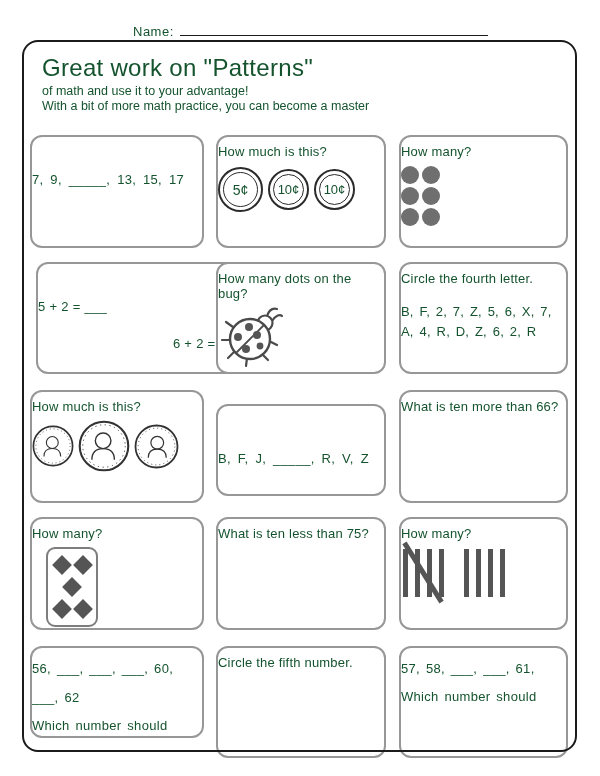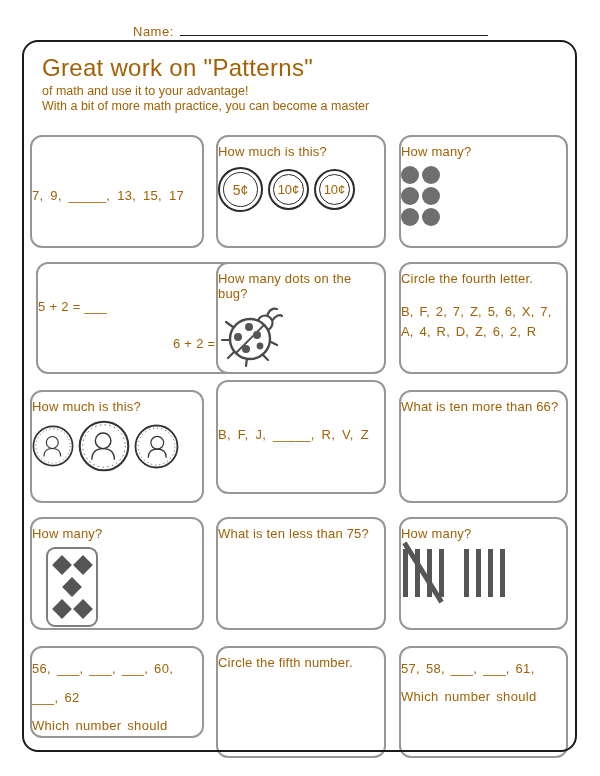--- a/index.html
+++ b/index.html
@@ -1,37 +1,37 @@
 <!DOCTYPE html>
 <html><head>
 <meta charset="utf-8">
 <style>
   html,body{margin:0;padding:0;background:#ffffff;}
   .page{
     position:relative;width:600px;height:776px;background:#fff;
-    font-family:"Liberation Sans",sans-serif;color:#a16207;overflow:hidden;border-radius:15px;
+    font-family:"Liberation Sans",sans-serif;color:#14532d;overflow:hidden;border-radius:15px;
   }
   
   .name-row{position:absolute;top:22px;left:133px;font-size:13px;letter-spacing:.5px;}
   .name-line{display:inline-block;width:308px;height:13px;border-bottom:1.6px solid #1c1c1c;margin-left:6px;vertical-align:baseline;}
   
   .sheet-border{
     position:absolute;left:22px;top:40px;width:551px;height:708px;
     border:2.5px solid #1b1b1b;border-radius:16px;pointer-events:none;z-index:5;
   }
   .title{position:absolute;left:42px;top:54px;font-size:24px;letter-spacing:.3px;z-index:2;}
   .subtitle{position:absolute;left:42px;top:84px;font-size:12.5px;line-height:15px;z-index:2;}
   
   .pbox{
     position:absolute;background:#fff;border:2px solid #979797;border-radius:12px;
     box-sizing:border-box;z-index:1;padding:7px 0;font-size:13px;overflow:hidden;
   }
   .prompt{font-size:13px;letter-spacing:.2px;}
   .seq{margin-top:16px;line-height:1.55;letter-spacing:.2px;word-spacing:2px;}
-  .centered-text{margin-top:44px;letter-spacing:.3px;word-spacing:3px;}
+  .centered-text{margin-top:28px;letter-spacing:.3px;word-spacing:3px;}
   .mid-text{margin-top:38px;letter-spacing:.3px;word-spacing:3px;}
   .eq-line{margin-top:0;letter-spacing:.3px;}
   .eq1{margin-top:28px;}
   .eq2{margin-top:22px;margin-left:16px;text-align:right;}
   .mline{letter-spacing:.3px;word-spacing:2px;}
   .ml1{margin-top:6px;}
   .ml2{margin-top:14px;}
   .ml3{margin-top:13px;}
   
   .coin-row{display:flex;align-items:center;gap:5px;margin-top:8px;}
@@ -156,21 +156,21 @@
         <circle cx="30" cy="30" r="28" fill="#fff" stroke="#333" stroke-width="2.4"></circle>
         <circle cx="30" cy="30" r="24.5" fill="none" stroke="#333" stroke-width="1" stroke-dasharray="1.5 4"></circle>
         <g transform="scale(-1,1) translate(-60,0)">
           <circle cx="29" cy="25" r="8.5" fill="none" stroke="#333" stroke-width="1.6"></circle>
           <path d="M17 45 C17 36 22 33.5 29 33.5 C36 33.5 41 36 41 45" fill="none" stroke="#333" stroke-width="1.6"></path>
         </g>
       </svg>
     </div>
   </div>
 
-  <div class="pbox" style="left:216px;top:380px;width:170px;height:114px;">
+  <div class="pbox" style="left:216px;top:404px;width:170px;height:92px;">
     <div class="mid-text">B,  F,  J,  _____,  R,  V,  Z</div>
   </div>
 
   <div class="pbox" style="left:399px;top:390px;width:169px;height:113px;">
     <div class="prompt">What is ten more than 66?</div>
   </div>
 
   <div class="pbox" style="left:30px;top:517px;width:174px;height:113px;">
     <div class="prompt">How many?</div>
     <div class="card">

